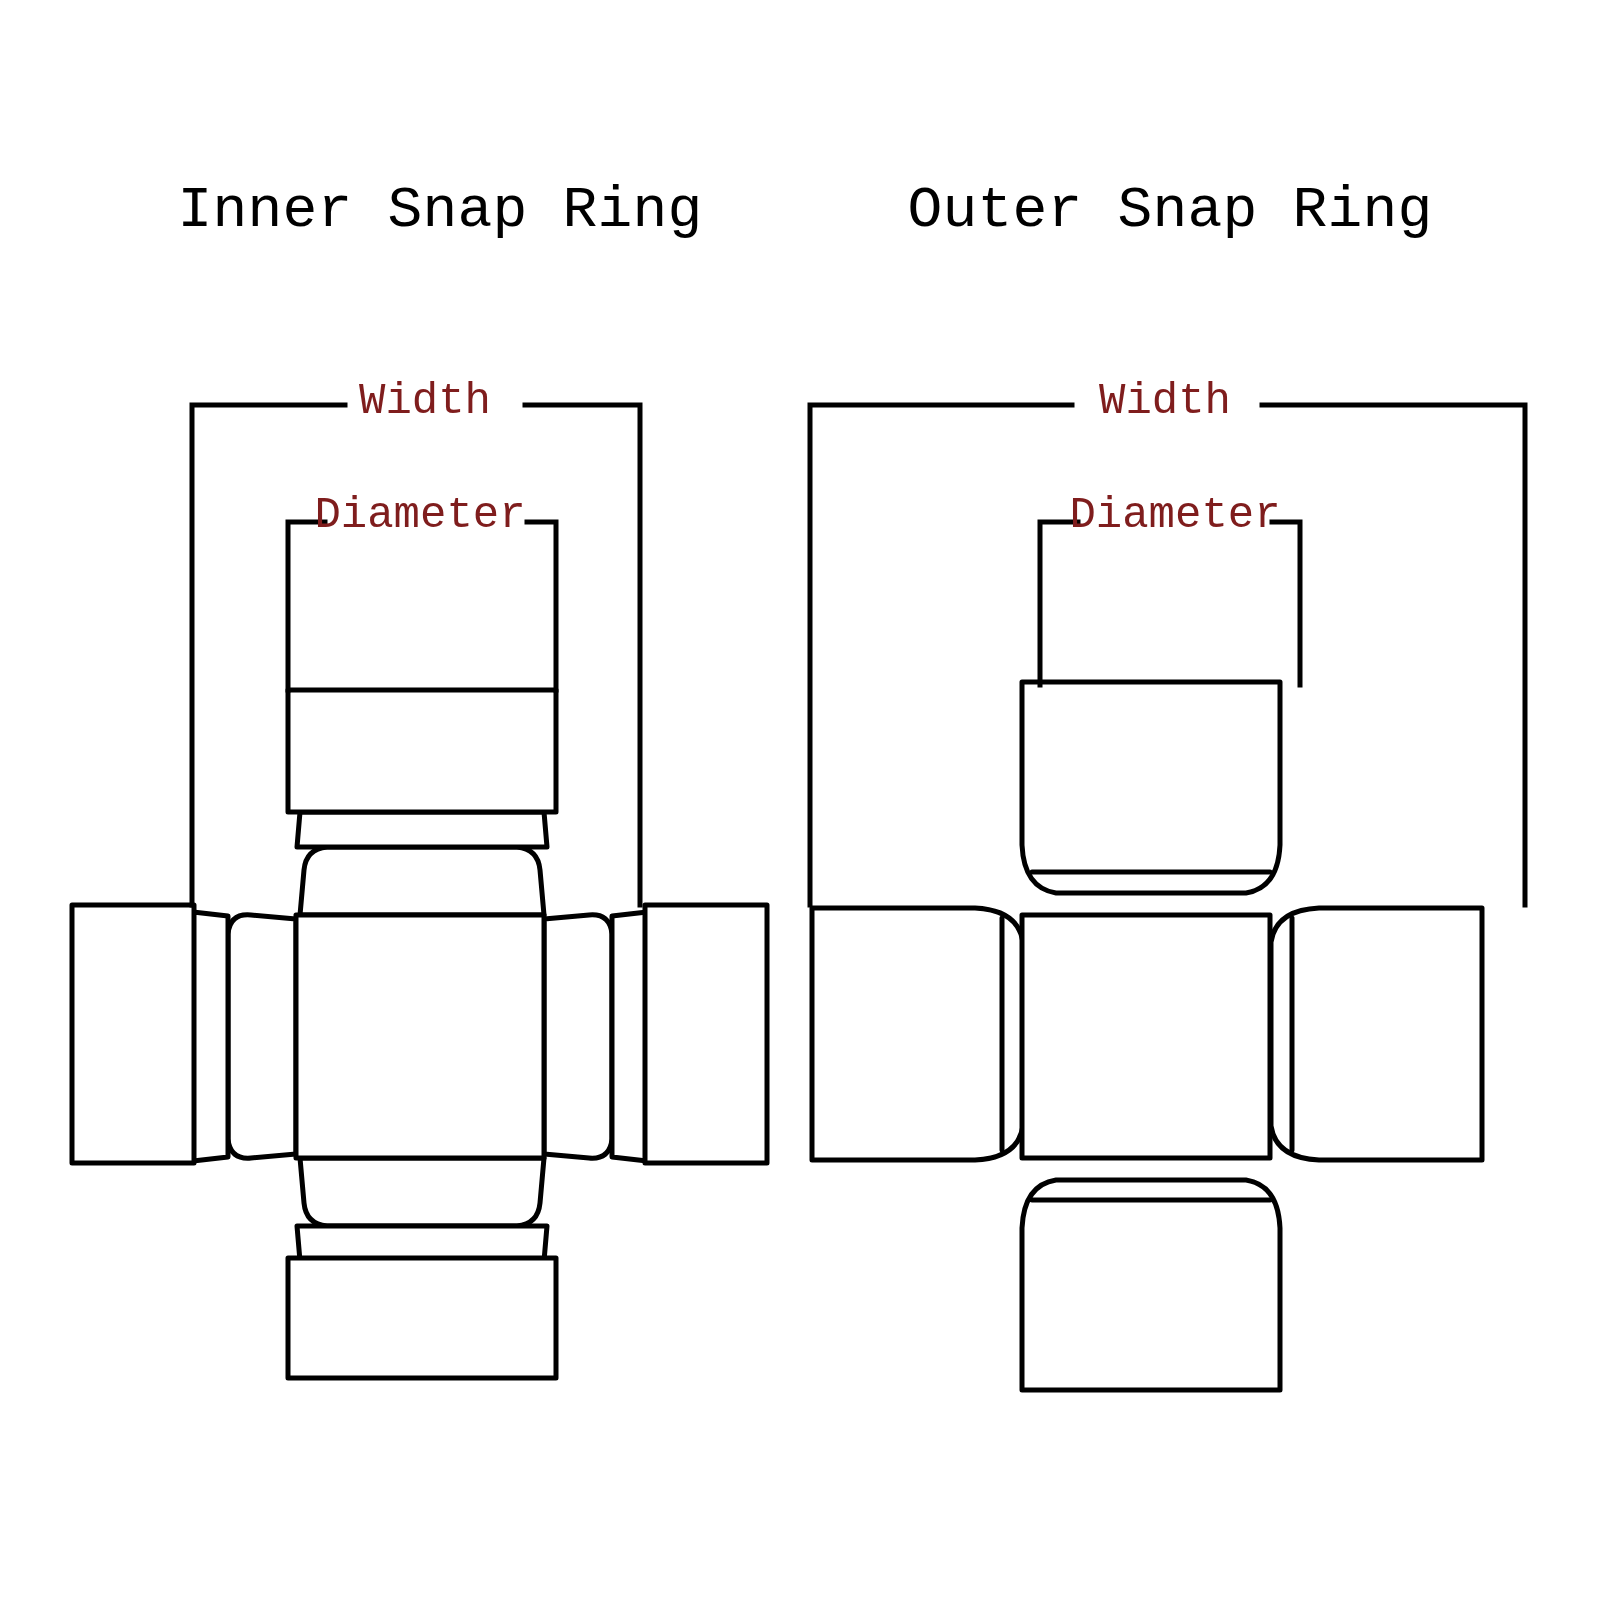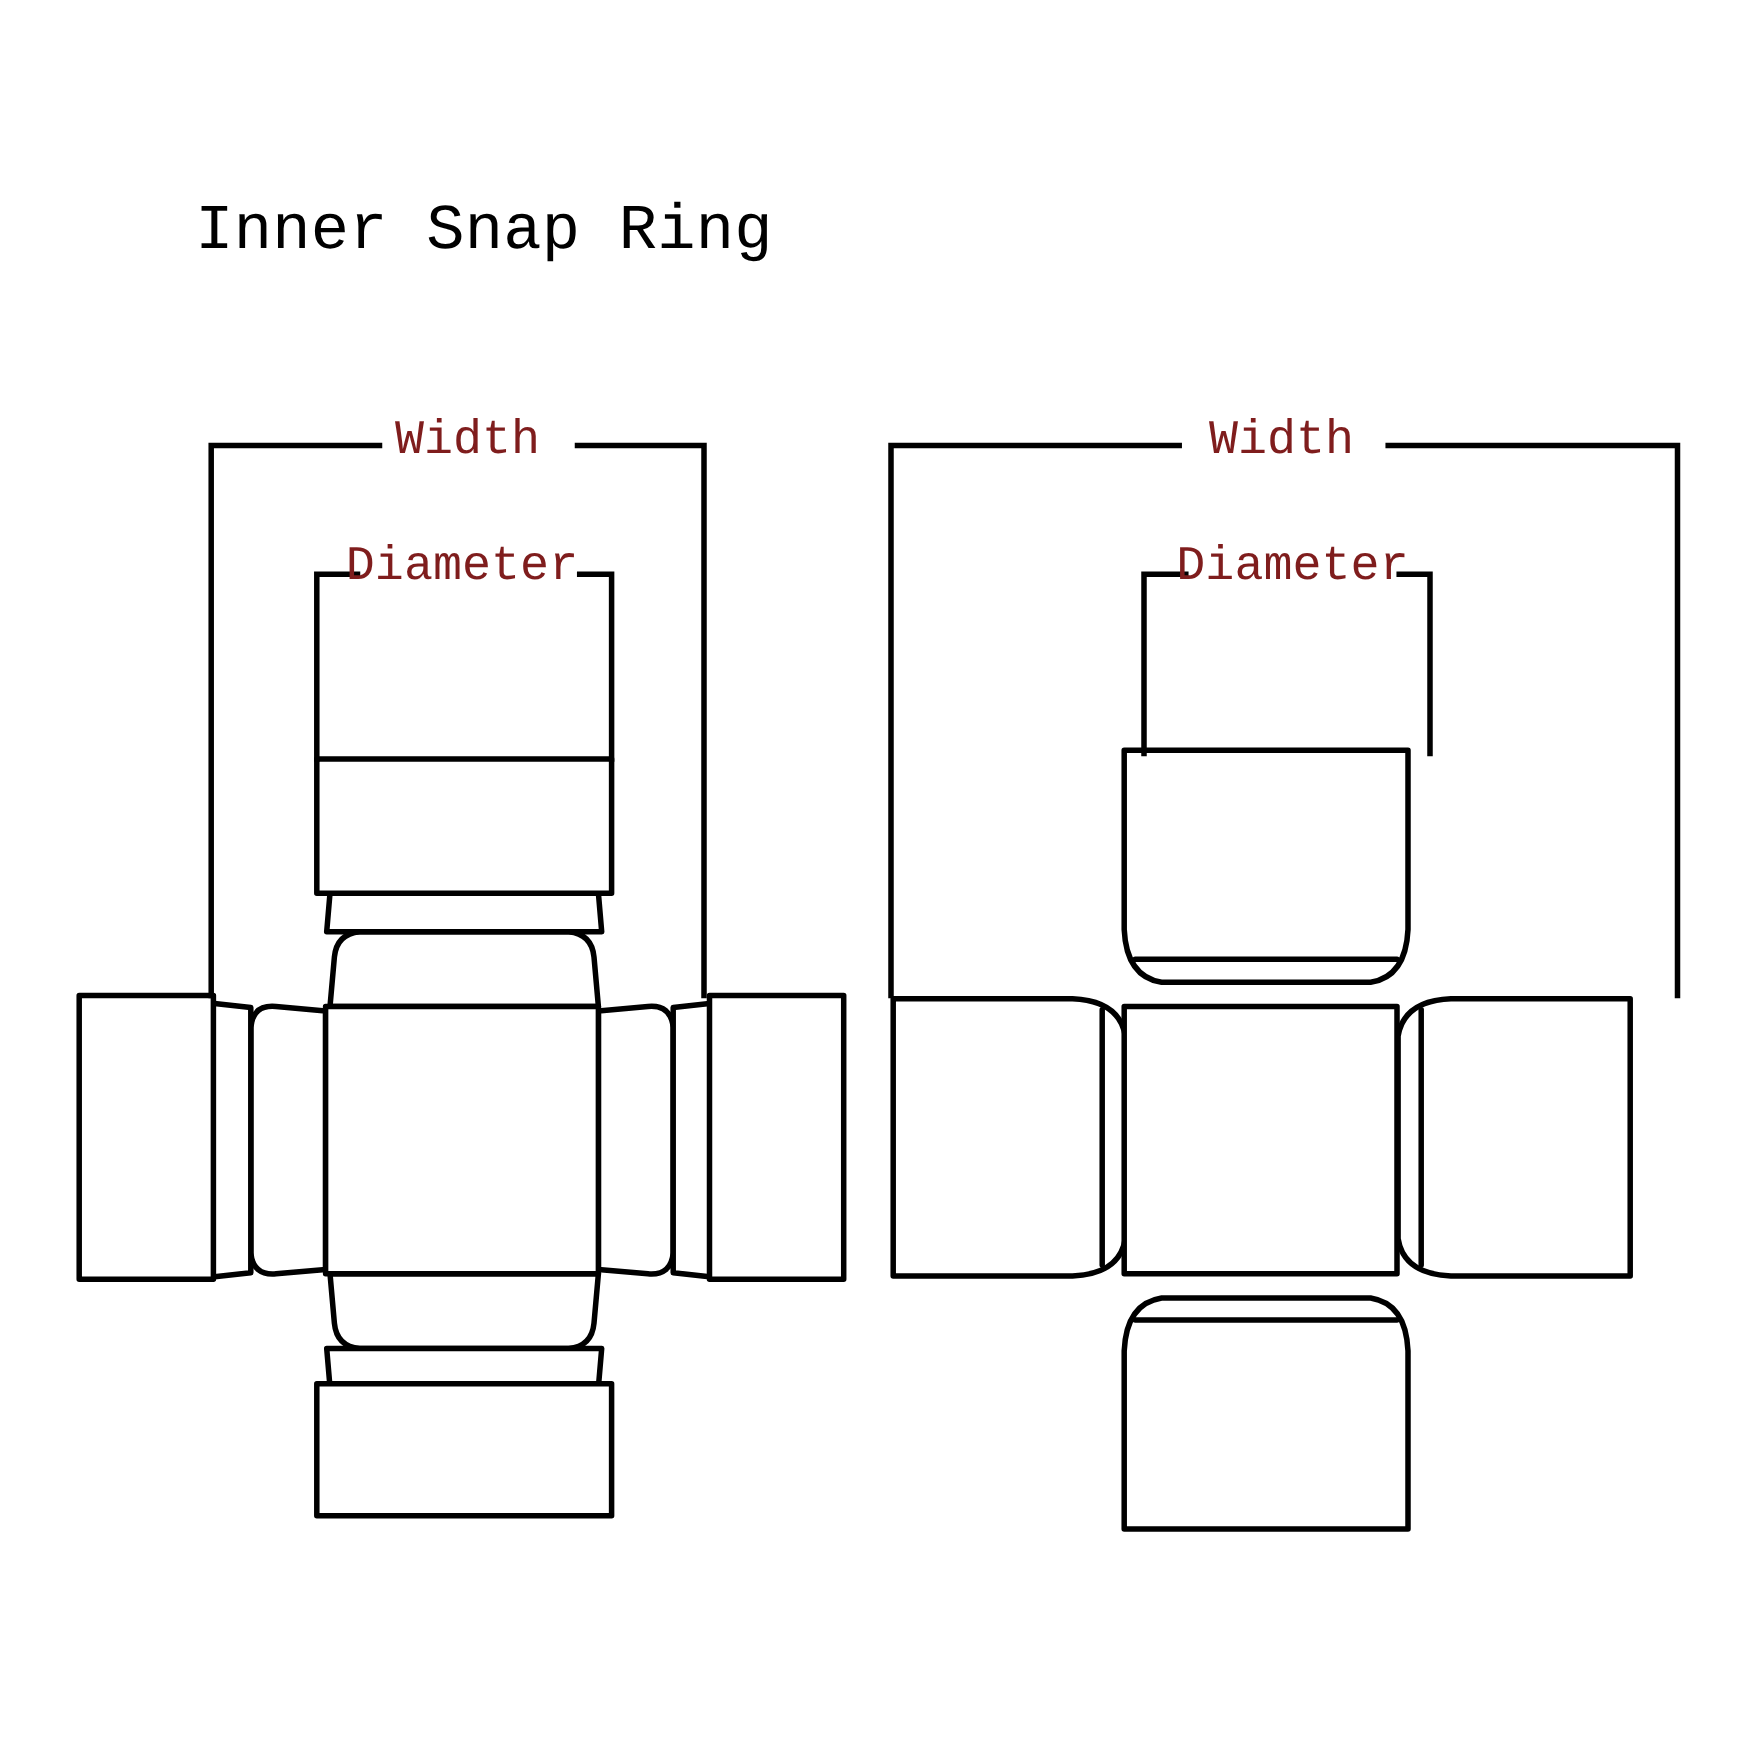--- a/index.html
+++ b/index.html
@@ -121,20 +121,21 @@
 
     <g fill="none" stroke="#000000" stroke-width="5" stroke-linecap="square">
       <path d="M 1040 685 L 1040 522 L 1078 522"></path>
       <path d="M 1300 685 L 1300 522 L 1272 522"></path>
     </g>
 
   </svg>
 
   <div class="panel-title" id="title-left">Inner Snap Ring</div>
 
+  <div class="panel-title" id="title-right">Outer Snap Ring</div>
 
   <div class="dim-label" id="width-label-left">Width</div>
 
   <div class="dim-label" id="diameter-label-left">Diameter</div>
 
   <div class="dim-label" id="width-label-right">Width</div>
 
   <div class="dim-label" id="diameter-label-right">Diameter</div>
 
 </div>

